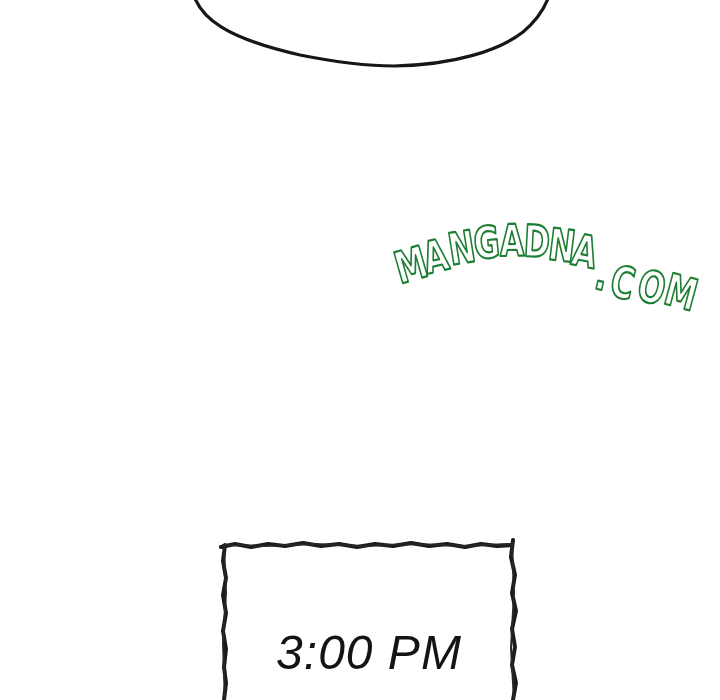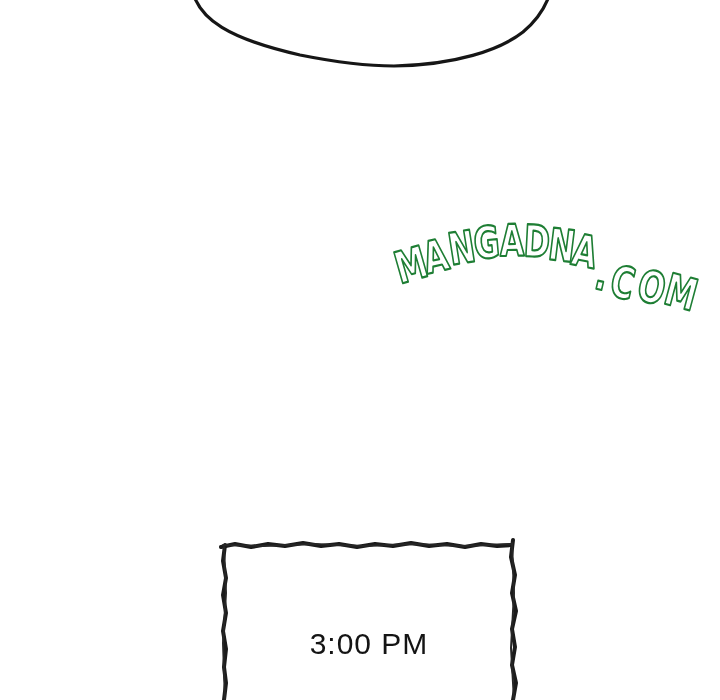--- a/index.html
+++ b/index.html
@@ -40,24 +40,25 @@
   .time-panel-label {
     position: absolute;
     left: 225px;
     top: 543px;
     width: 288px;
     height: 157px;
     box-sizing: border-box;
     padding-top: 84px;
     text-align: center;
     font-family: "Liberation Sans", sans-serif;
-    font-size: 30px;
+    font-size: 48px;
     line-height: 1.1;
     letter-spacing: 1px;
     color: #141414;
+    font-style: italic;
   }
   .sketch-stroke {
     fill: none;
     stroke-linecap: round;
     stroke-linejoin: round;
   }
 </style>
 </head>
 <body>
 

